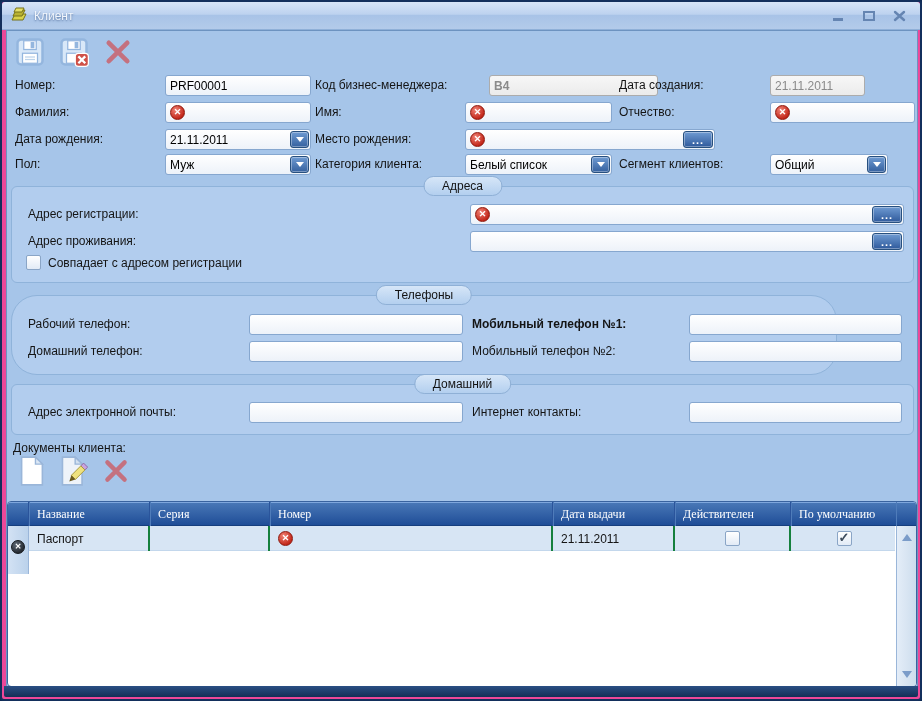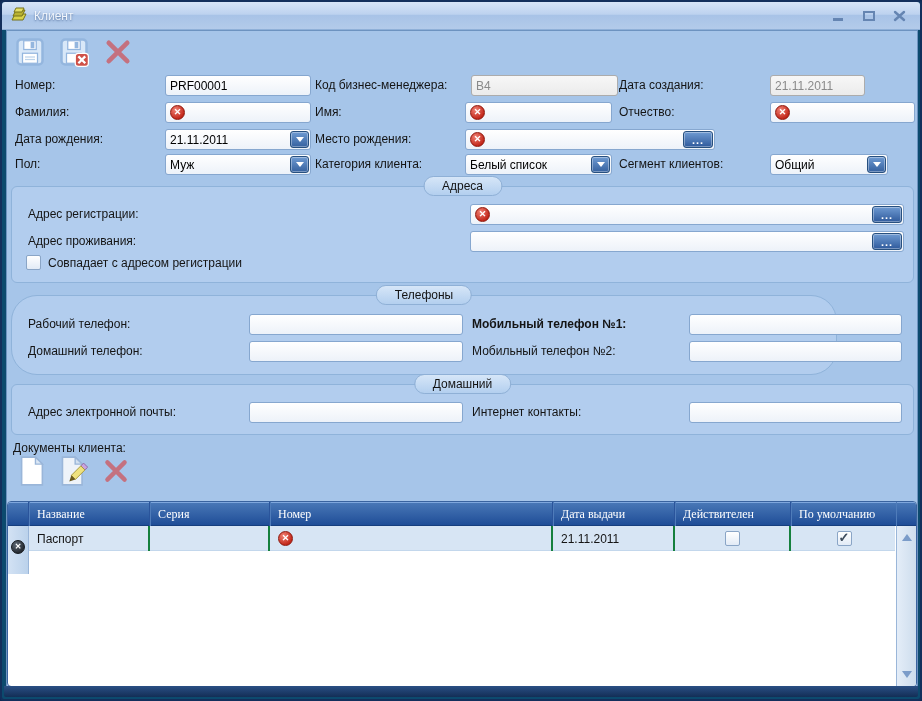--- a/index.html
+++ b/index.html
@@ -1,20 +1,20 @@
 <!DOCTYPE html>
 <html><head>
 <meta charset="utf-8">
 <style>
   * { box-sizing: border-box; margin: 0; padding: 0; }
   html,body { width: 922px; height: 701px; }
   body { font-family: "Liberation Sans", sans-serif; font-size: 12px; background:#0e2a53; position:relative; overflow:hidden; }
 
   .window { position:absolute; left:0; top:0; width:922px; height:701px;
-            border:2px solid #132f5c; border-radius:4px; background:#0c4a6e; }
+            border:2px solid #132f5c; border-radius:4px; background:#ec4899; }
 
   
   .titlebar { position:absolute; left:0; top:0; right:0; height:28px;
     background:linear-gradient(#d6e4f7 0%, #bdd2ef 45%, #a8c3e7 50%, #b3cbea 100%);
     border-bottom:1px solid #8fb0d8; display:flex; align-items:center; padding:0 8px; border-radius:3px 3px 0 0; }
   .titlebar .title { color:#f0f5fc; text-shadow:0 1px 2px rgba(20,50,100,.55); margin-left:6px; }
   .win-controls { margin-left:auto; display:flex; gap:16px; align-items:center; padding-right:6px; }
   .win-controls span { display:inline-flex; width:14px; height:14px; align-items:center; justify-content:center; cursor:default; }
 
   
@@ -149,21 +149,21 @@
           <path d="M5 5 L21 21 M21 5 L5 21" stroke="#c4717f" stroke-width="4" stroke-linecap="round"></path>
         </svg>
       </span>
     </div>
 
     <span class="lbl" style="left:8px; top:47px;">Номер:</span>
     <div class="inp" style="left:158px; top:44px; width:146px;">
       <span class="inp-text">PRF00001</span>
     </div>
     <span class="lbl" style="left:308px; top:47px;">Код бизнес-менеджера:</span>
-    <div class="inp disabled" style="left:464px; top:44px; width:147px;">
+    <div class="inp disabled" style="left:482px; top:44px; width:169px;font-weight:bold;">
       <span class="inp-text">B4</span>
     </div>
     <span class="lbl" style="left:612px; top:47px;">Дата создания:</span>
     <div class="inp disabled" style="left:763px; top:44px; width:95px;">
       <span class="inp-text">21.11.2011</span>
     </div>
 
     <span class="lbl" style="left:8px; top:74px;">Фамилия:</span>
     <div class="inp" style="left:158px; top:71px; width:146px;">
       <span class="err-icon"></span>

